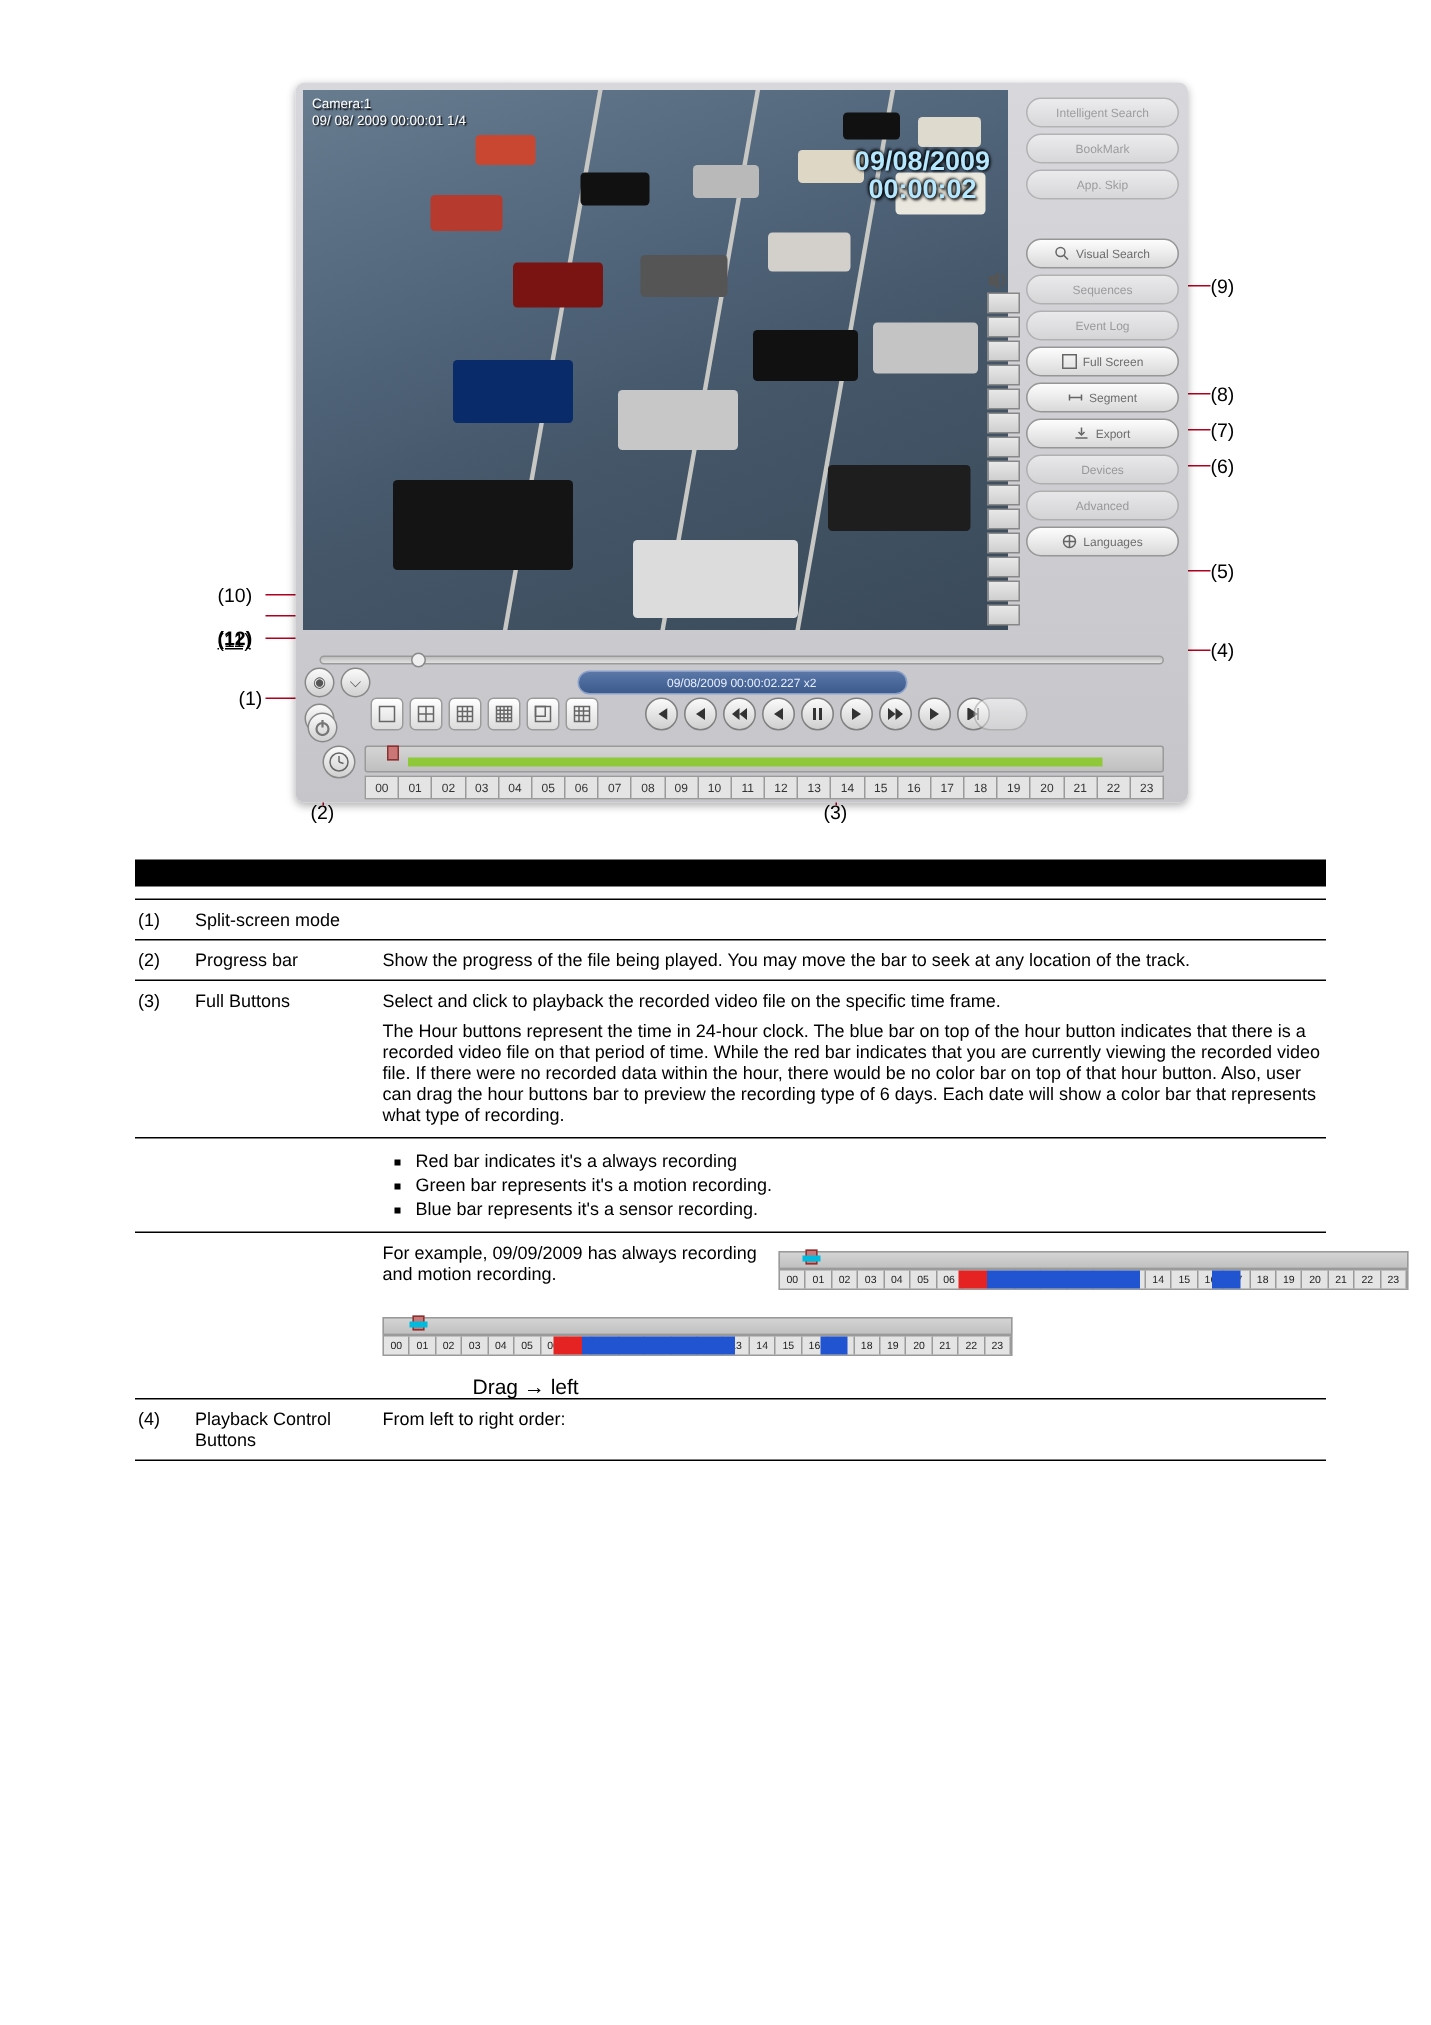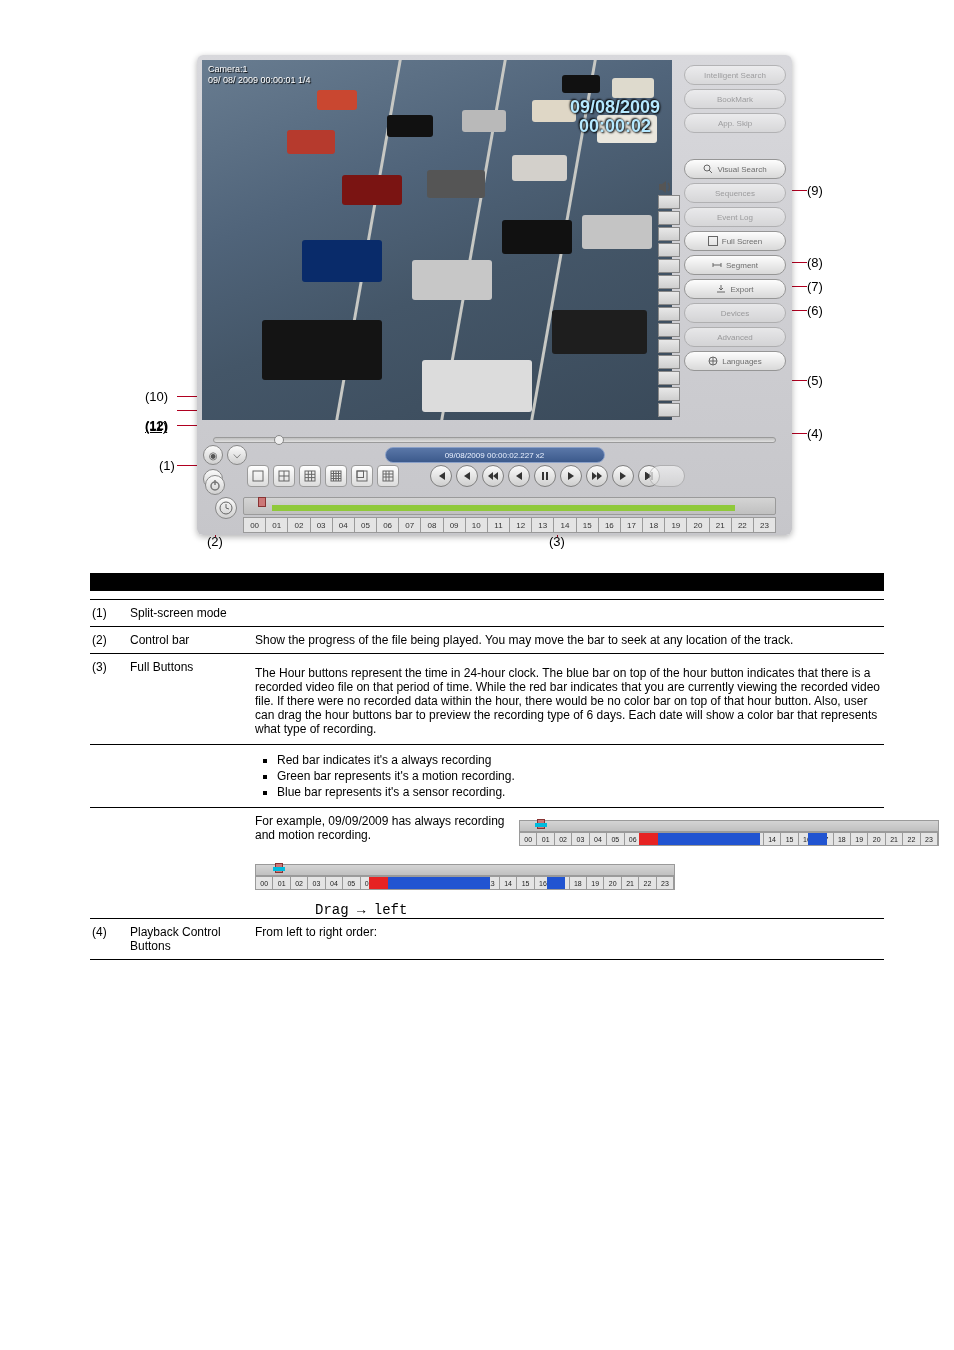--- a/index.html
+++ b/index.html
@@ -294,21 +294,21 @@
     font-size:7px;
     display:flex;align-items:center;justify-content:center;
     color:#222;
   }
   .mini-h:last-child { border-right:none; }
   .mini-seg-red { position:absolute; top:0; bottom:0; background:#e62323; }
   .mini-seg-blue { position:absolute; top:0; bottom:0; background:#2154d1; }
 
   .row-3-body { display:flex; align-items:flex-start; gap: 14px; }
   .row-3-left { width: 250px; flex: 0 0 250px; }
-  .arrow { font-size: 14px; font-family: Liberation Mono, monospace; }
+  .arrow { font-size: 14px; }
 
   .hidden-spacer { height:6px; }
 </style>
 </head>
 <body>
 
 <div class="page">
 
   <div class="figure-area">
 
@@ -622,29 +622,30 @@
   <div class="black-bar"></div>
 
   <div class="tbl">
     <div class="tbl-row first">
       <div class="col-no">(1)</div>
       <div class="col-name">Split-screen mode</div>
     </div>
 
     <div class="tbl-row">
       <div class="col-no">(2)</div>
-      <div class="col-name">Control bar</div>
+      <div class="col-name">Progress bar</div>
       <div class="col-desc">Show the progress of the file being played. You may move the bar to seek at any location of the track.</div>
     </div>
 
     <div class="tbl-row" style="flex-direction:column; padding-bottom:0;">
       <div style="display:flex;">
         <div class="col-no">(3)</div>
         <div class="col-name">Full Buttons</div>
         <div class="col-desc">
+          <div>Select and click to playback the recorded video file on the specific time frame.</div>
           <div class="hidden-spacer"></div>
           <div>The Hour buttons represent the time in 24-hour clock. The blue bar on top of the hour button indicates that there is a recorded video file on that period of time. While the red bar indicates that you are currently viewing the recorded video file. If there were no recorded data within the hour, there would be no color bar on top of that hour button. Also, user can drag the hour buttons bar to preview the recording type of 6 days. Each date will show a color bar that represents what type of recording.</div>
         </div>
       </div>
       <div style="border-top:1px solid #000; margin-top:8px;"></div>
       <div style="display:flex; padding-top:6px;">
         <div class="col-no"></div>
         <div class="col-name"></div>
         <div class="col-desc">
           <ul class="bullet-list">

